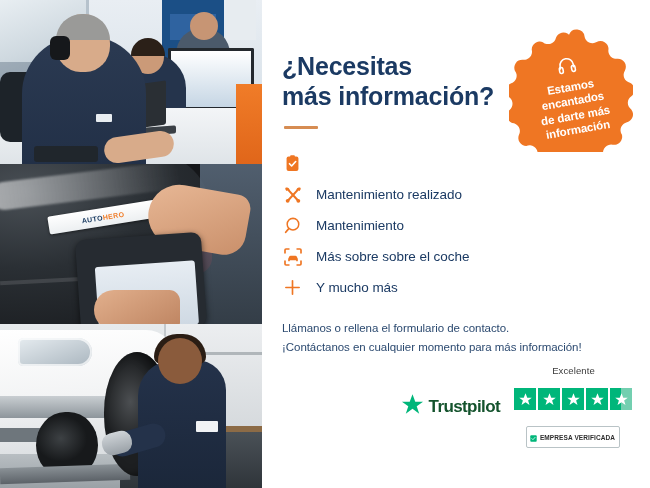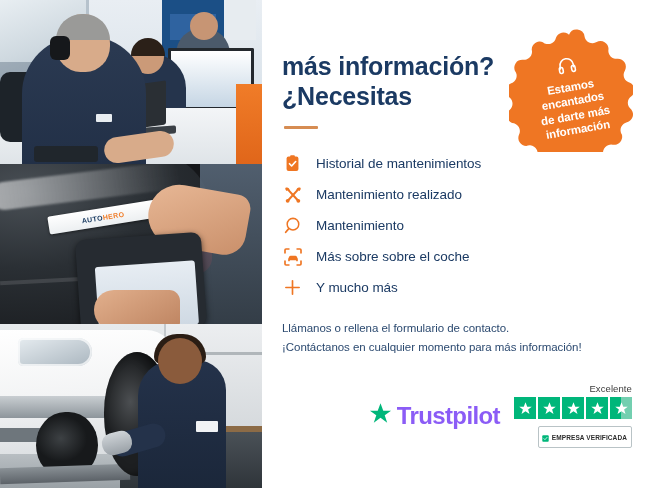--- a/index.html
+++ b/index.html
@@ -404,30 +404,30 @@
     display: flex;
     align-items: center;
     gap: 14px;
   }
   .tp-logo {
     display: flex;
     align-items: center;
     gap: 5px;
   }
   .tp-wordmark {
-    color: #8b5cf6;
-    font-size: 24px;
+    color: #14532d;
+    font-size: 17px;
     font-weight: bold;
     letter-spacing: -0.6px;
   }
   .tp-rating {
     display: flex;
     flex-direction: column;
-    align-items: flex-end;
-    gap: 3px;
+    align-items: center;
+    gap: 12px;
   }
   .tp-excelente {
     color: #3b3b3b;
     font-size: 9.5px;
     letter-spacing: 0.1px;
     margin-left: 1px;
   }
   .tp-stars {
     display: flex;
     gap: 2px;
@@ -530,37 +530,36 @@
       <div class="p3-badge"></div>
       <div class="p3-arm"></div>
       <div class="p3-glove"></div>
     </div>
 
   </div>
 
   <div class="content">
 
     <h1 class="headline">
+      <span class="line">¿Necesitas</span>
       <span class="line">más información?</span>
-      <span class="line">¿Necesitas</span>
     </h1>
 
     <div class="rule"></div>
 
     <ul class="features">
 
       <li class="feature">
         <span class="feature-icon">
           <svg width="19" height="19" viewBox="0 0 24 24">
             <rect x="4.5" y="3" width="15" height="18.5" rx="2.6" fill="#ef7623"></rect>
             <rect x="9" y="1.6" width="6" height="3.4" rx="1.2" fill="#ef7623"></rect>
             <path d="M8.2 12.3l2.7 2.8 5.1-5.6" fill="none" stroke="#ffffff" stroke-width="2.1" stroke-linecap="round" stroke-linejoin="round"></path>
           </svg>
         </span>
-        <span class="feature-label">Historial de mantenimientos</span>
       </li>
 
       <li class="feature">
         <span class="feature-icon">
           <svg width="20" height="20" viewBox="0 0 24 24">
             <g stroke="#ef7623" stroke-width="2.5" stroke-linecap="round">
               <path d="M5.2 4.6L18 18.6"></path>
               <path d="M18.8 4.6L6 18.6"></path>
             </g>
             <path d="M3.4 3.2c1.9-0.6 3.9 0.4 4.4 2.2 0.2 0.8 0 1.6-0.4 2.2L5.6 6.2 4.1 7.3 3.1 5.6c-0.4-0.7-0.5-1.6-0.2-2.3z" fill="#ef7623"></path>

